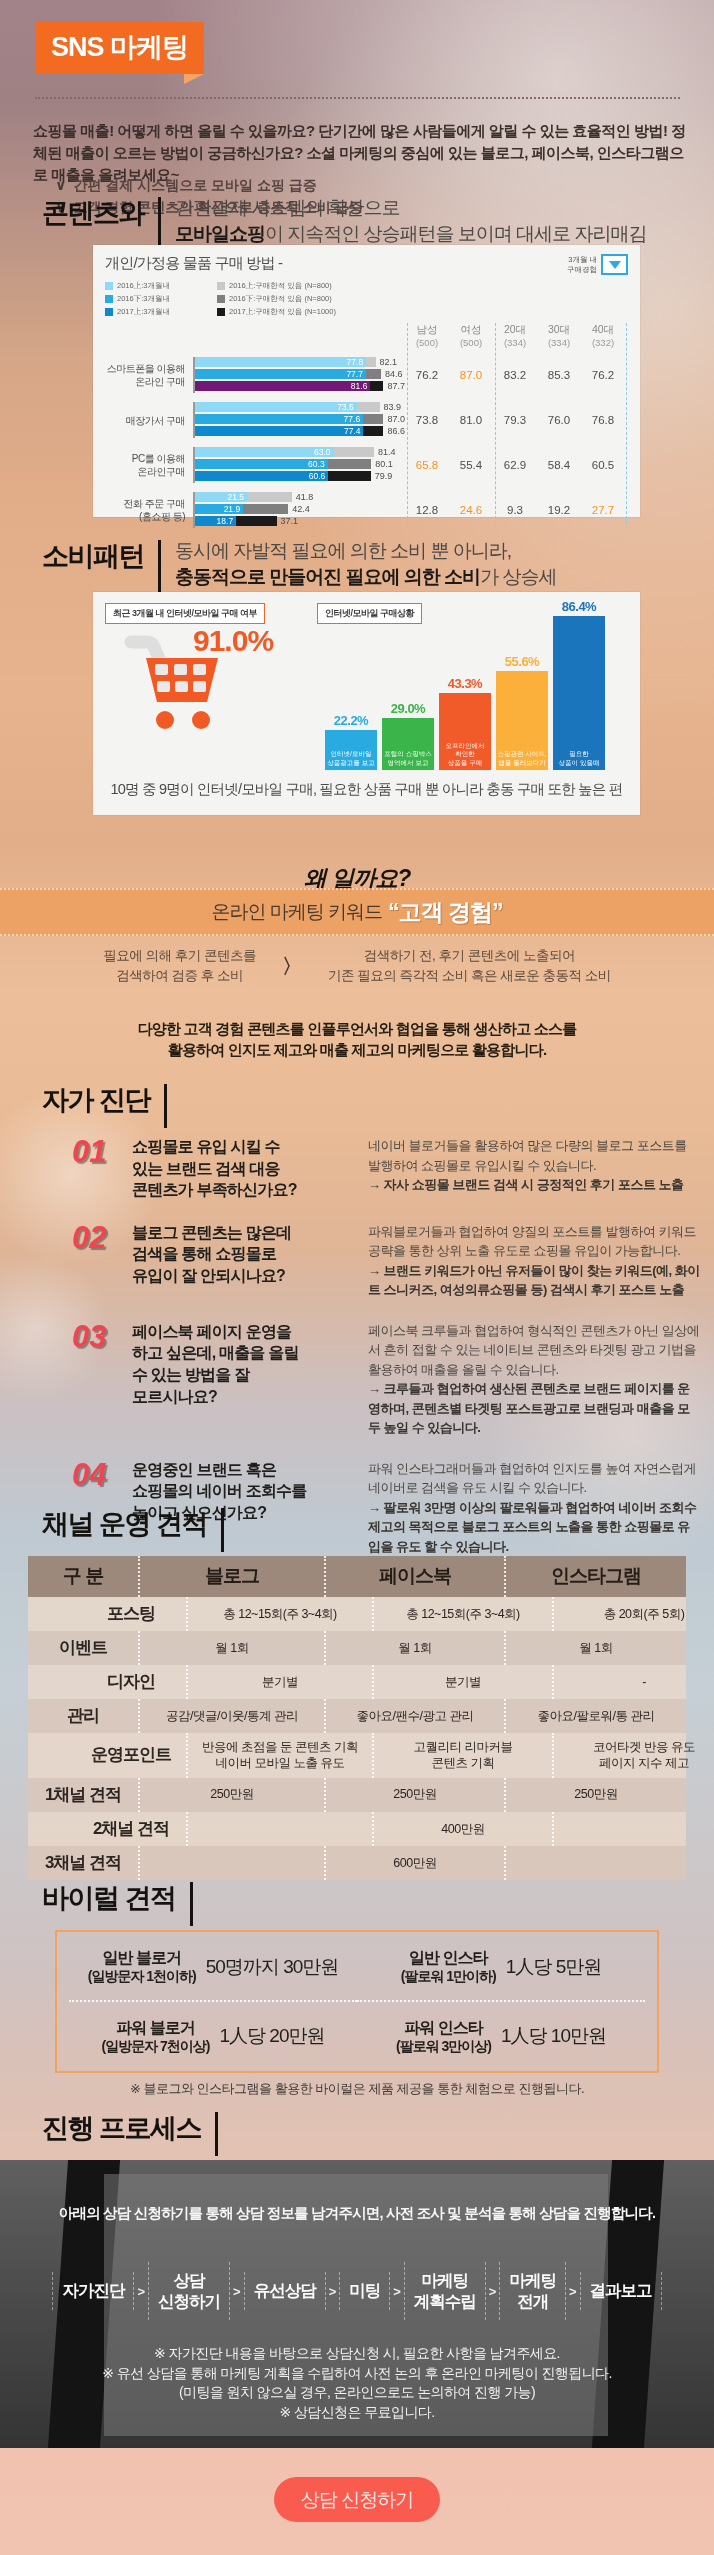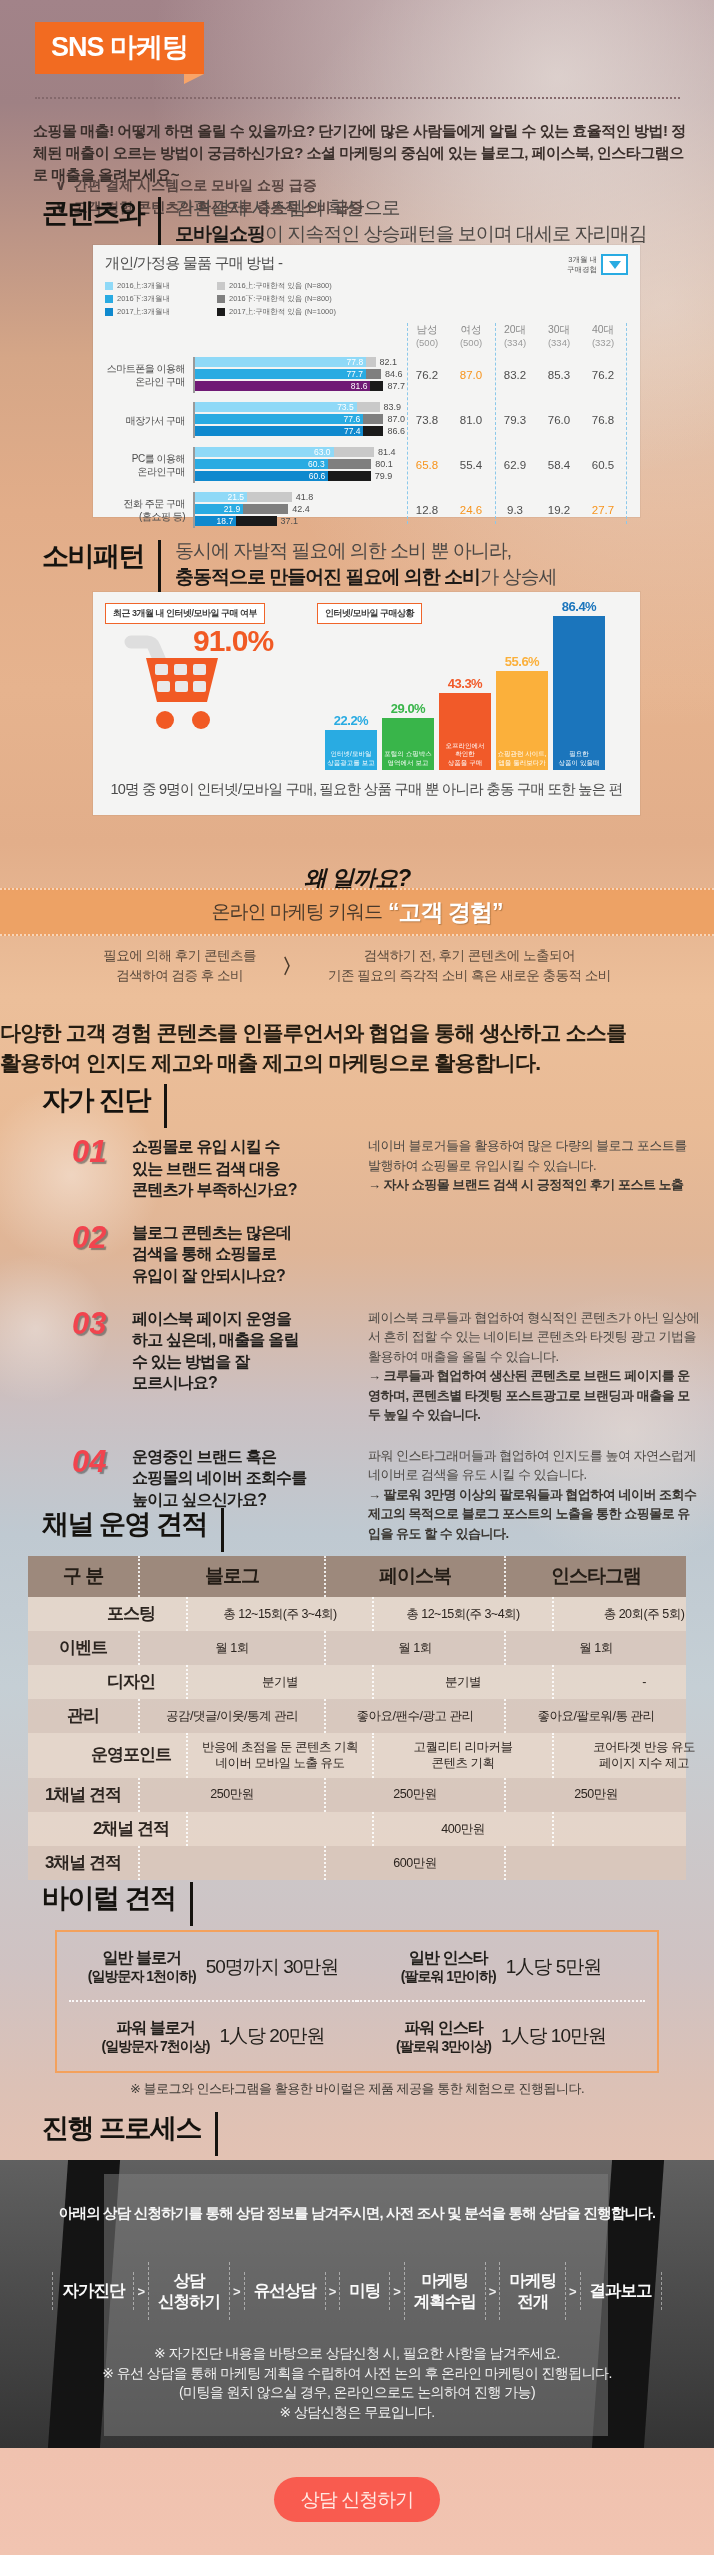--- a/index.html
+++ b/index.html
@@ -95,21 +95,21 @@
     font-size:23px; font-weight:900; color:#18140f; letter-spacing:-1px;margin-top:11px; }
   .band { left:0; right:0; top:888px; height:48px; background:rgba(238,158,92,.82);
     border-top:2px dotted rgba(255,255,255,.55); border-bottom:2px dotted rgba(255,255,255,.55);
     display:flex; align-items:center; justify-content:center; }
   .band .pre { font-size:19px; color:#4a3a2b; letter-spacing:-1px; }
   .band .kw { font-size:23px; font-weight:900; color:#fff; margin-left:6px;
     text-shadow:1px 1px 1px rgba(120,80,40,.45); letter-spacing:-1px; }
   .compare { left:0; right:0; top:946px; display:flex; justify-content:center; align-items:center; gap:26px; }
   .cmp-txt { font-size:13.5px; color:#5b4a3c; text-align:center; line-height:1.5; white-space:pre-line; letter-spacing:-0.5px; }
   .cmp-arrow { font-size:20px; font-weight:bold; color:#4a3a2b; }
-  .statement { left:0; right:0; top:1018px; text-align:left; font-size:21px; font-weight:900;
+  .statement { left:0; right:0; top:1018px; text-align:center; font-size:15px; font-weight:900;
     color:#251d12; line-height:1.42; white-space:pre-line; letter-spacing:-0.8px; }
 
   .diag-h { left:42px; top:1082px; }
   .bar46 { height:44px; }
   .diag-items { left:0; right:14px; top:1136px; }
   .diag-item { display:grid; grid-template-columns:46px 222px 1fr; column-gap:14px;
     padding-left:72px; margin-bottom:21px; align-items:start; }
   .diag-no { font-size:31px; font-weight:900; font-style:italic; color:#f2444e;
     text-shadow:2px 2px 1px rgba(70,70,70,.55); line-height:1; }
   .diag-q { font-size:16px; font-weight:bold; color:#201e1b; line-height:1.35;
@@ -445,20 +445,24 @@
       <div class="diag-a">
         <div>네이버 블로거들을 활용하여 많은 다량의 블로그 포스트를 발행하여 쇼핑몰로 유입시킬 수 있습니다.</div>
         <div class="a2">→ 자사 쇼핑몰 브랜드 검색 시 긍정적인 후기 포스트 노출</div>
       </div>
     </div>
     <div class="diag-item">
       <div class="diag-no">02</div>
       <div class="diag-q">블로그 콘텐츠는 많은데
 검색을 통해 쇼핑몰로
 유입이 잘 안되시나요?</div>
+      <div class="diag-a">
+        <div>파워블로거들과 협업하여 양질의 포스트를 발행하여 키워드 공략을 통한 상위 노출 유도로 쇼핑몰 유입이 가능합니다.</div>
+        <div class="a2">→ 브랜드 키워드가 아닌 유저들이 많이 찾는 키워드(예, 화이트 스니커즈, 여성의류쇼핑몰 등) 검색시 후기 포스트 노출</div>
+      </div>
     </div>
     <div class="diag-item">
       <div class="diag-no">03</div>
       <div class="diag-q">페이스북 페이지 운영을
 하고 싶은데, 매출을 올릴
 수 있는 방법을 잘
 모르시나요?</div>
       <div class="diag-a">
         <div>페이스북 크루들과 협업하여 형식적인 콘텐츠가 아닌 일상에서 흔히 접할 수 있는 네이티브 콘텐츠와 타겟팅 광고 기법을 활용하여 매출을 올릴 수 있습니다.</div>
         <div class="a2">→ 크루들과 협업하여 생산된 콘텐츠로 브랜드 페이지를 운영하며, 콘텐츠별 타겟팅 포스트광고로 브랜딩과 매출을 모두 높일 수 있습니다.</div>

